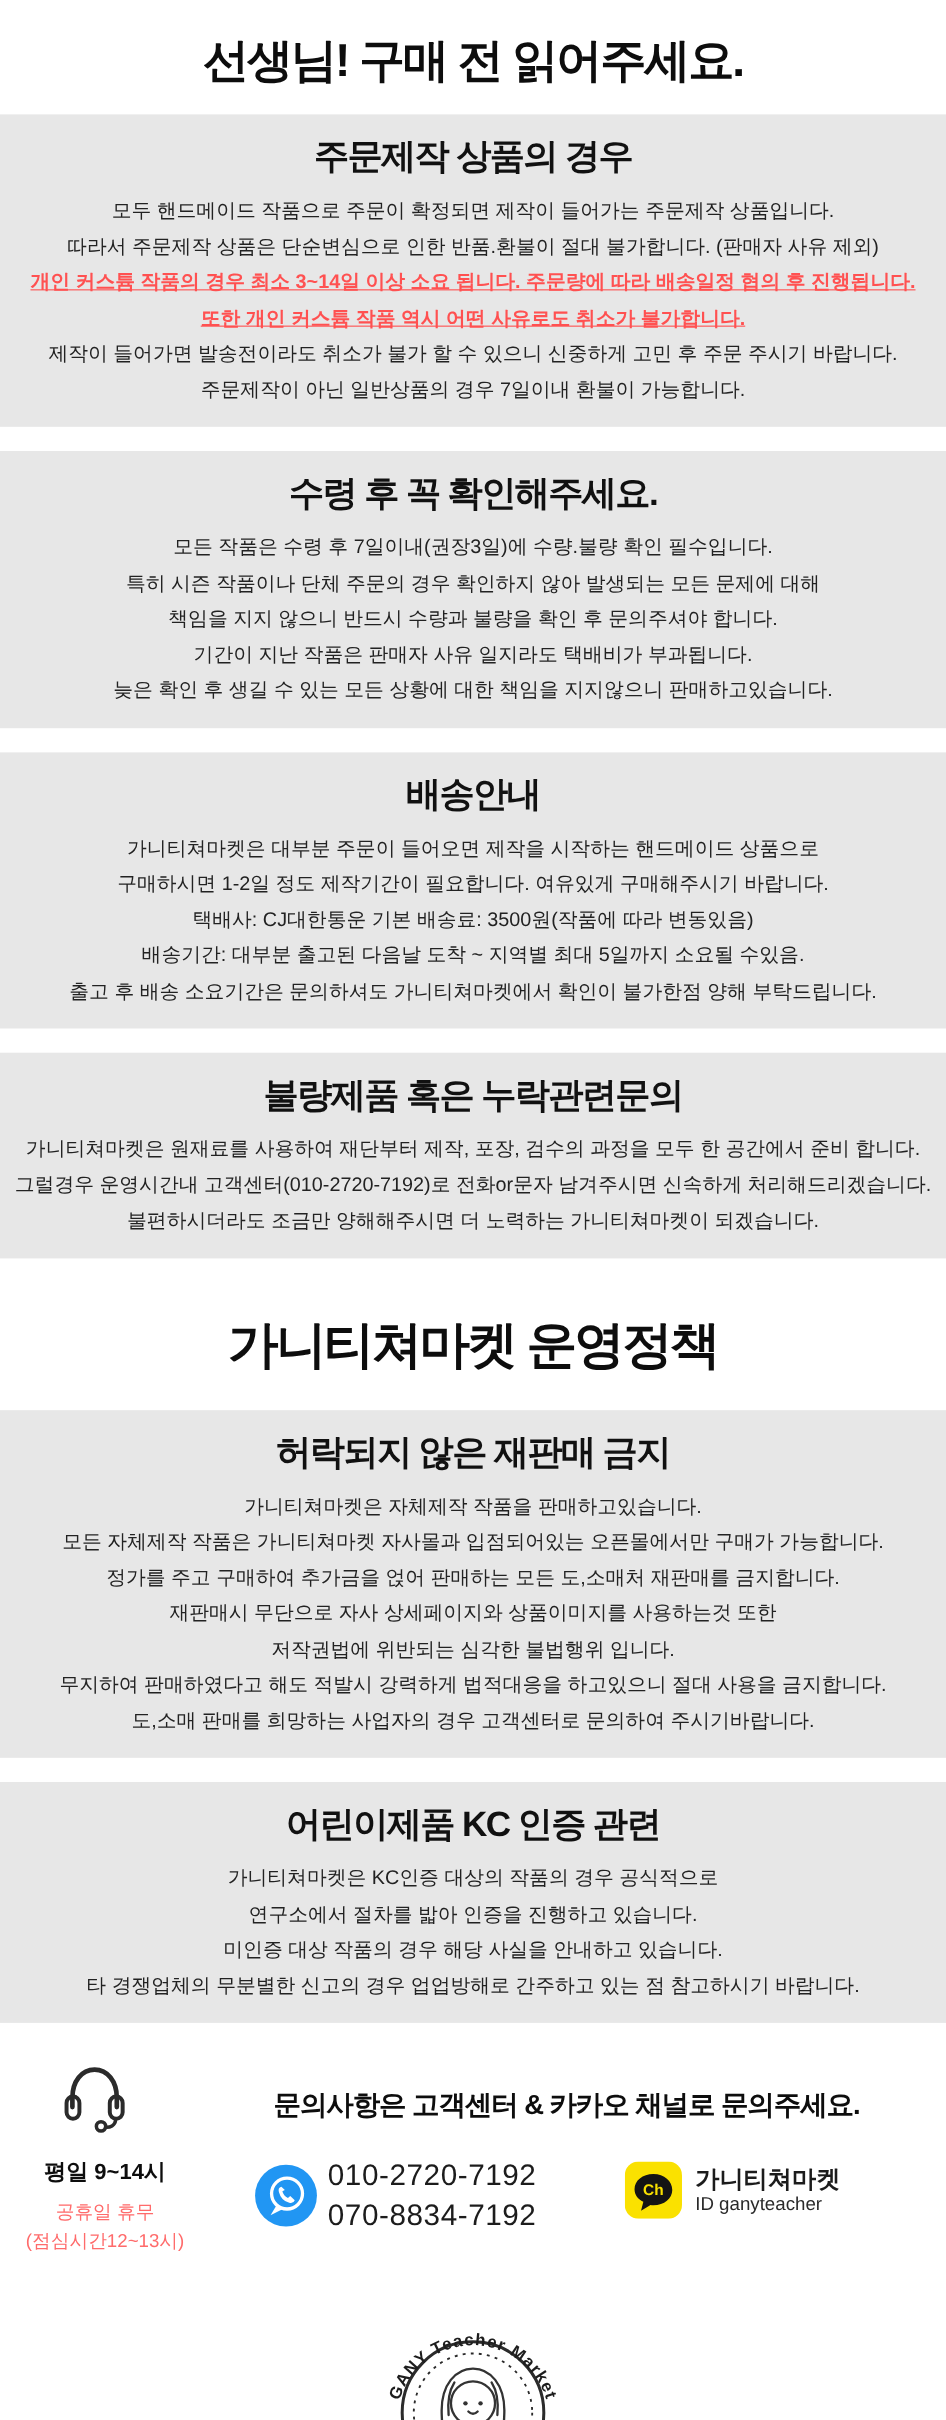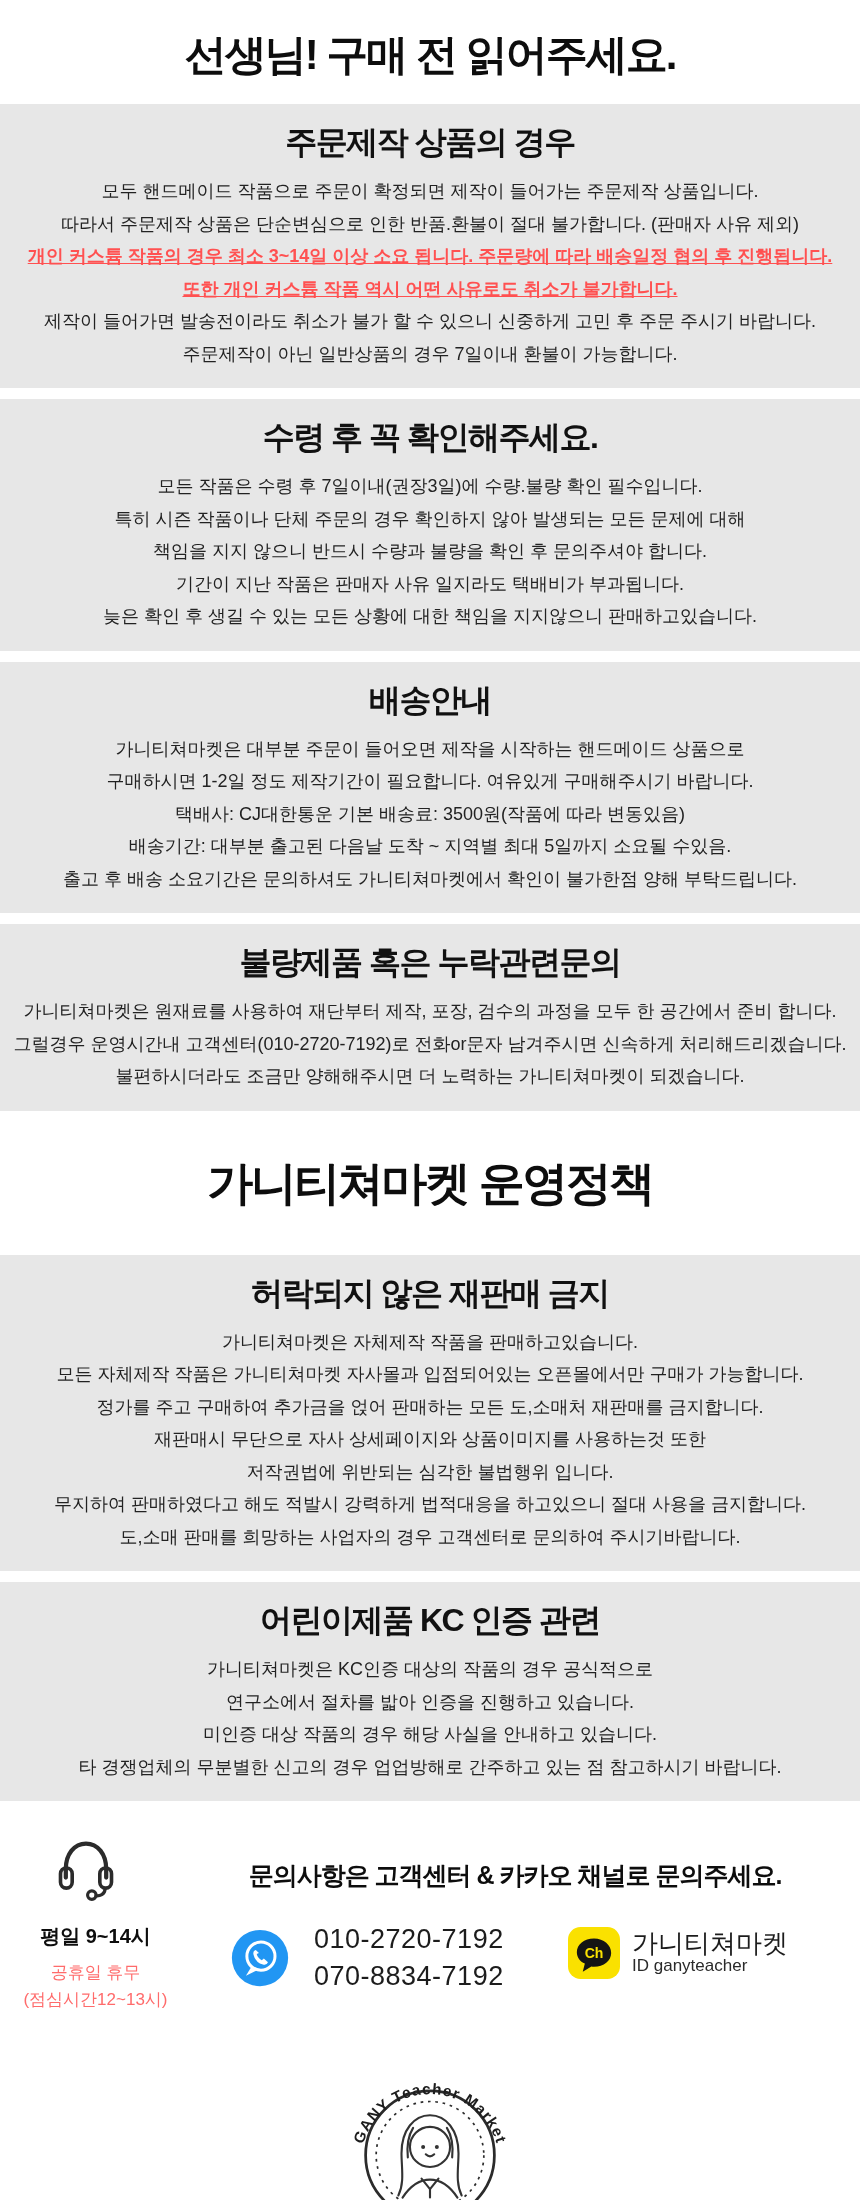--- a/index.html
+++ b/index.html
@@ -5,41 +5,41 @@
   :root{
     --bg-band:#e7e7e7; --ink:#222; --head:#111; --red:#ff5151; --red2:#ff6b6b;
     --blue:#2196f3; --kakao:#fae100;
   }
   *{box-sizing:border-box;}
   body{margin:0;width:860px;background:#fff;color:var(--ink);
        font-family:"Liberation Sans","DejaVu Sans",sans-serif;}
   .page{width:860px;min-height:2200px;overflow:hidden;}
   h1.main{margin:0;padding:27px 0 21px;text-align:center;font-size:42px;font-weight:900;
           letter-spacing:-2px;color:#0d0d0d;}
-  .band{background:var(--bg-band);text-align:center;padding:12px 4px 18px;margin-bottom:11px;}
+  .band{background:var(--bg-band);text-align:center;padding:12px 4px 18px;margin-bottom:22px;}
   .band h2{margin:5px 0 10px;font-size:32px;font-weight:800;letter-spacing:-1.5px;color:var(--head);}
   .line{font-size:18px;line-height:32.5px;color:var(--ink);}
   .seg.bold{font-weight:400;}
   .seg.red{color:var(--red);font-weight:700;text-decoration:underline;}
-  h1.policy{margin:16px;padding:26px 0 24px;text-align:center;font-size:46px;font-weight:900;
+  h1.policy{margin:4px;padding:26px 0 24px;text-align:center;font-size:46px;font-weight:900;
             letter-spacing:-2.5px;color:#0d0d0d;}
   
   .contact{position:relative;height:205px;margin-top:34px;}
   .headset{position:absolute;left:52px;top:0;width:68px;height:68px;}
   .contact-heading{position:absolute;left:185px;top:24px;width:660px;text-align:center;
                    font-size:25px;font-weight:800;letter-spacing:-1px;color:#0d0d0d;}
   .hours{position:absolute;left:8px;top:88px;width:175px;text-align:center;}
   .hours .wk{font-size:20px;font-weight:800;color:#0d0d0d;margin-bottom:9px;}
   .hours .rd{font-size:17px;color:var(--red2);line-height:27px;}
-  .phone-group{position:absolute;left:230px;top:86px;display:flex;align-items:center;gap:24px;}
+  .phone-group{position:absolute;left:230px;top:86px;display:flex;align-items:center;gap:8px;}
   .phone-icon{width:60px;height:60px;}
   .phone-nums{font-size:27px;line-height:37px;letter-spacing:.5px;color:#1c1c1c;}
   .kakao-group{position:absolute;left:568px;top:92px;display:flex;align-items:center;gap:12px;}
   .kakao-icon{width:52px;height:52px;}
-  .kakao-name{font-size:26px;font-weight:400;color:#1c1c1c;line-height:26px;}
+  .kakao-name{font-size:22px;font-weight:700;color:#1c1c1c;line-height:26px;}
   .kakao-id{font-size:17px;color:#2a2a2a;}
   
   .stamp{width:190px;margin:14px auto 0;display:block;}
 </style>
 </head>
 <body>
 
 <div class="page">
 
   <h1 class="main">선생님! 구매 전 읽어주세요.</h1>

